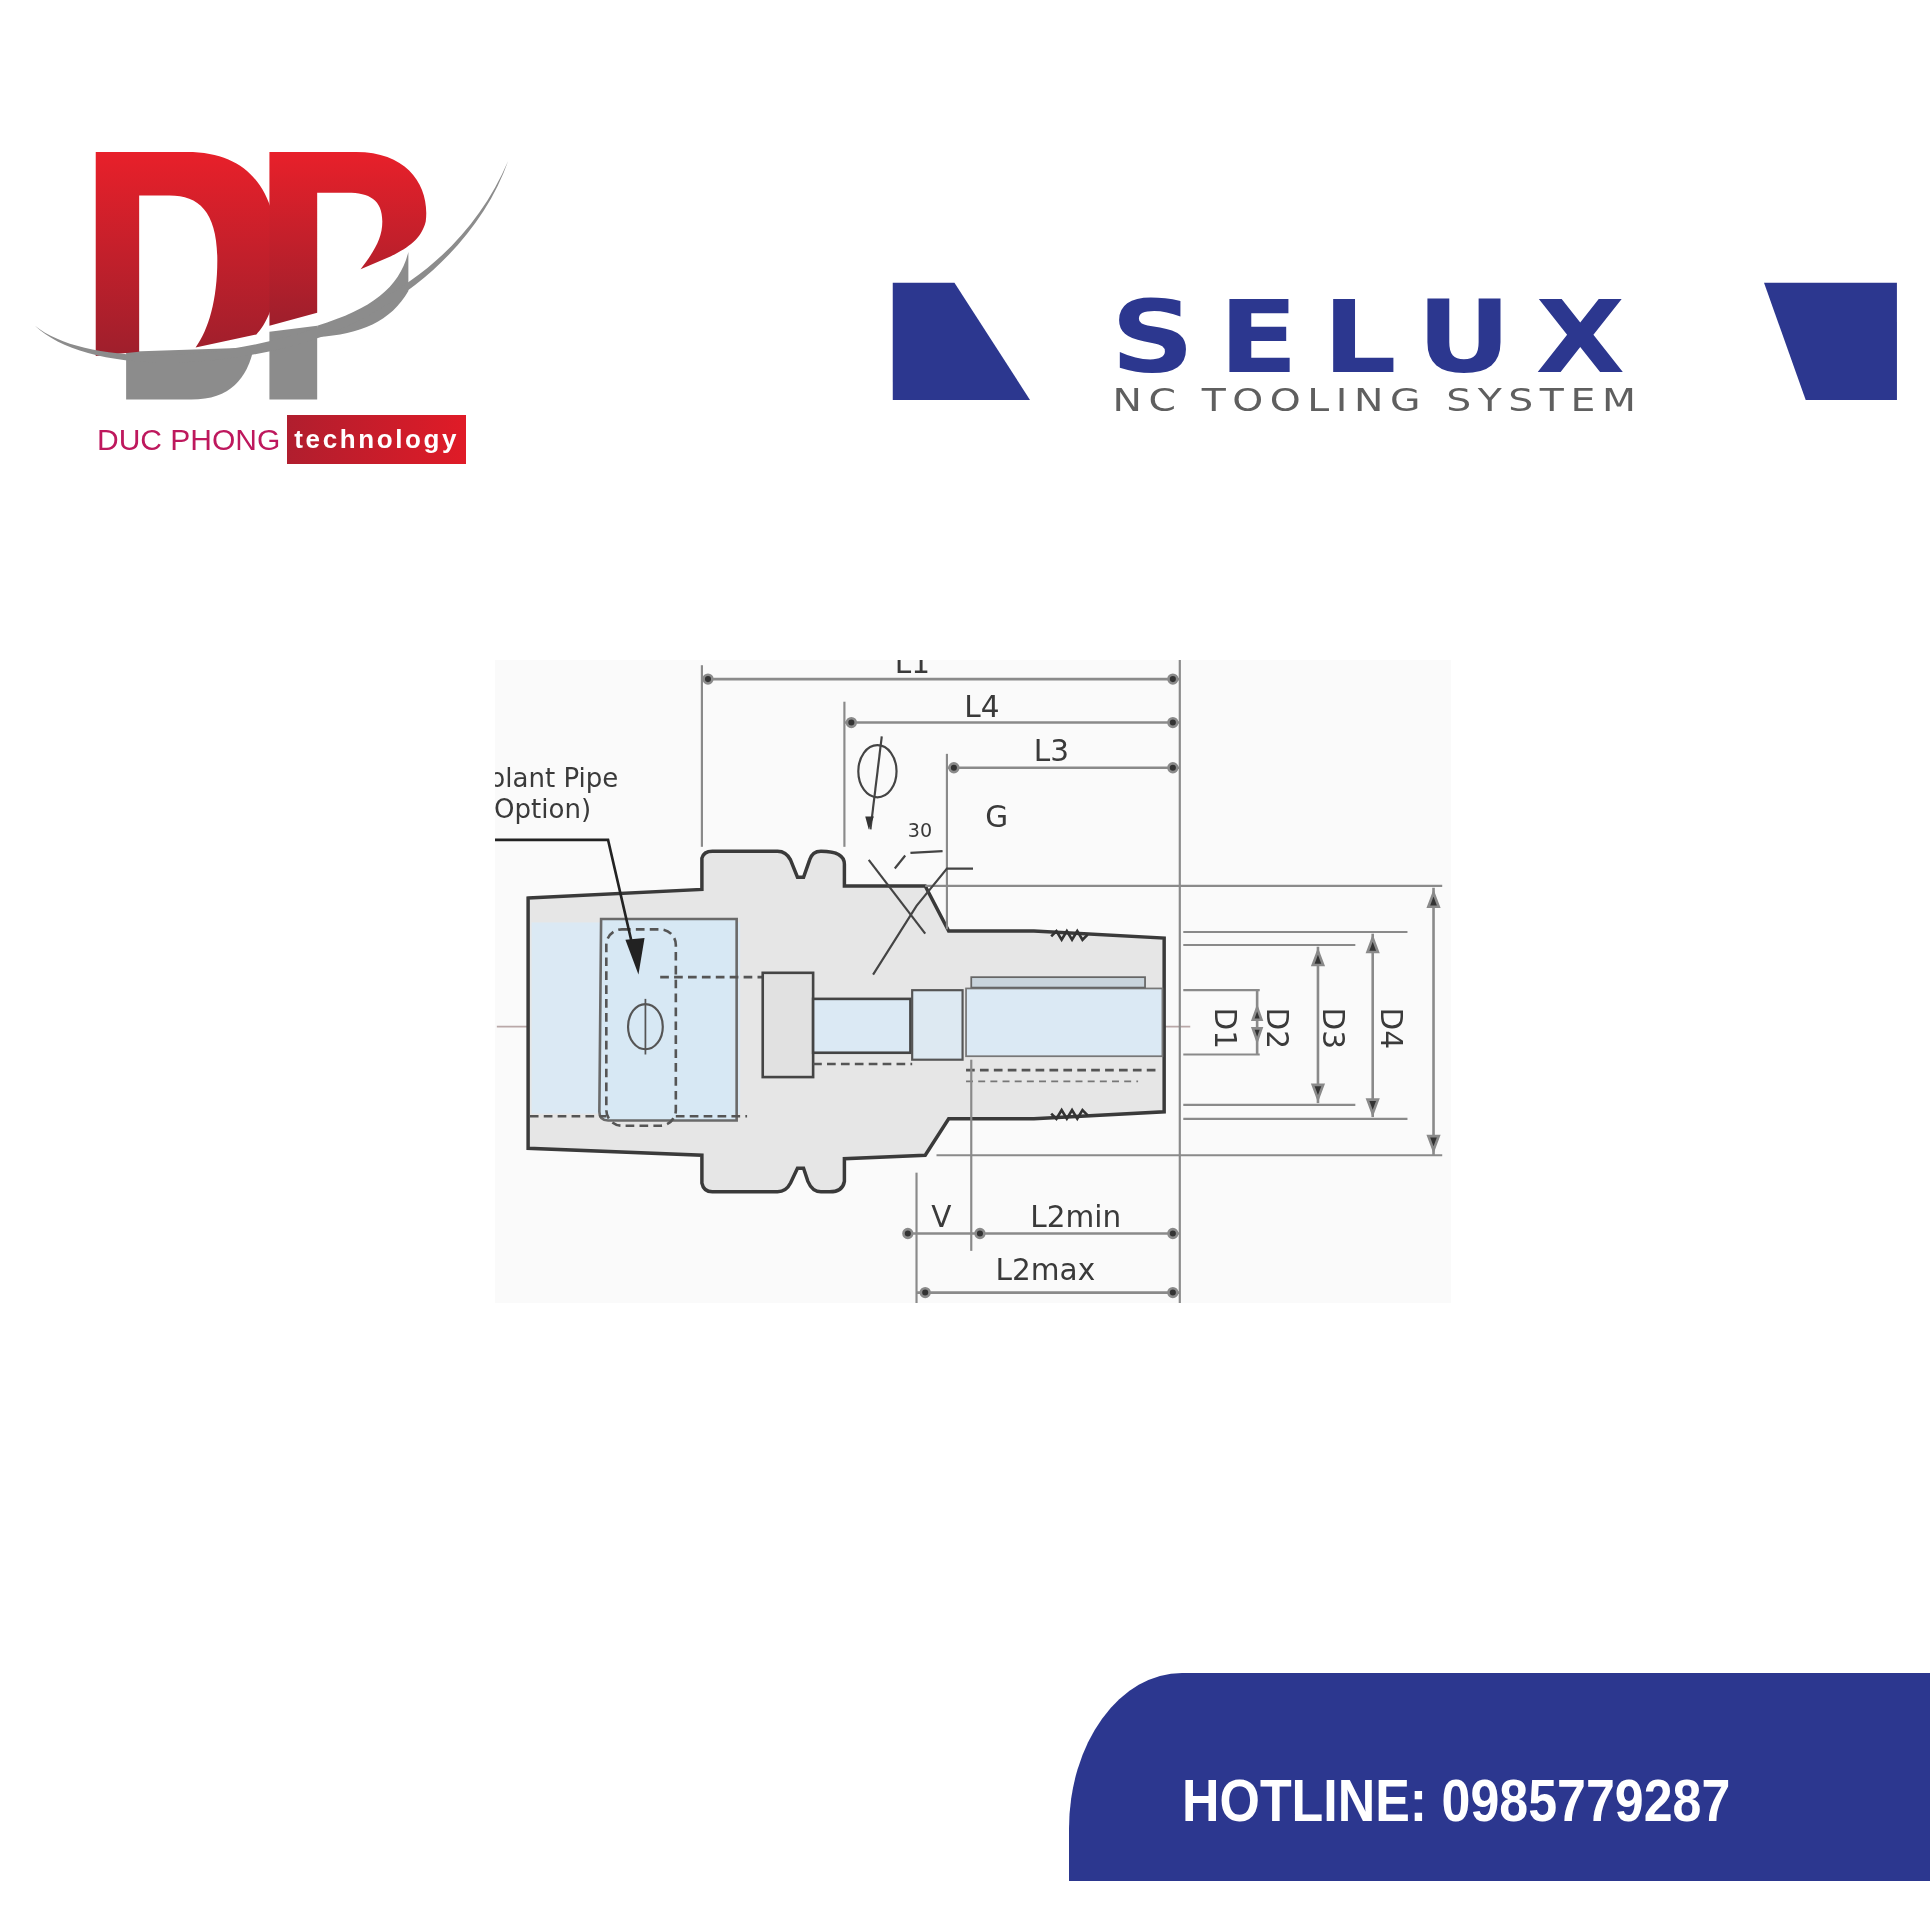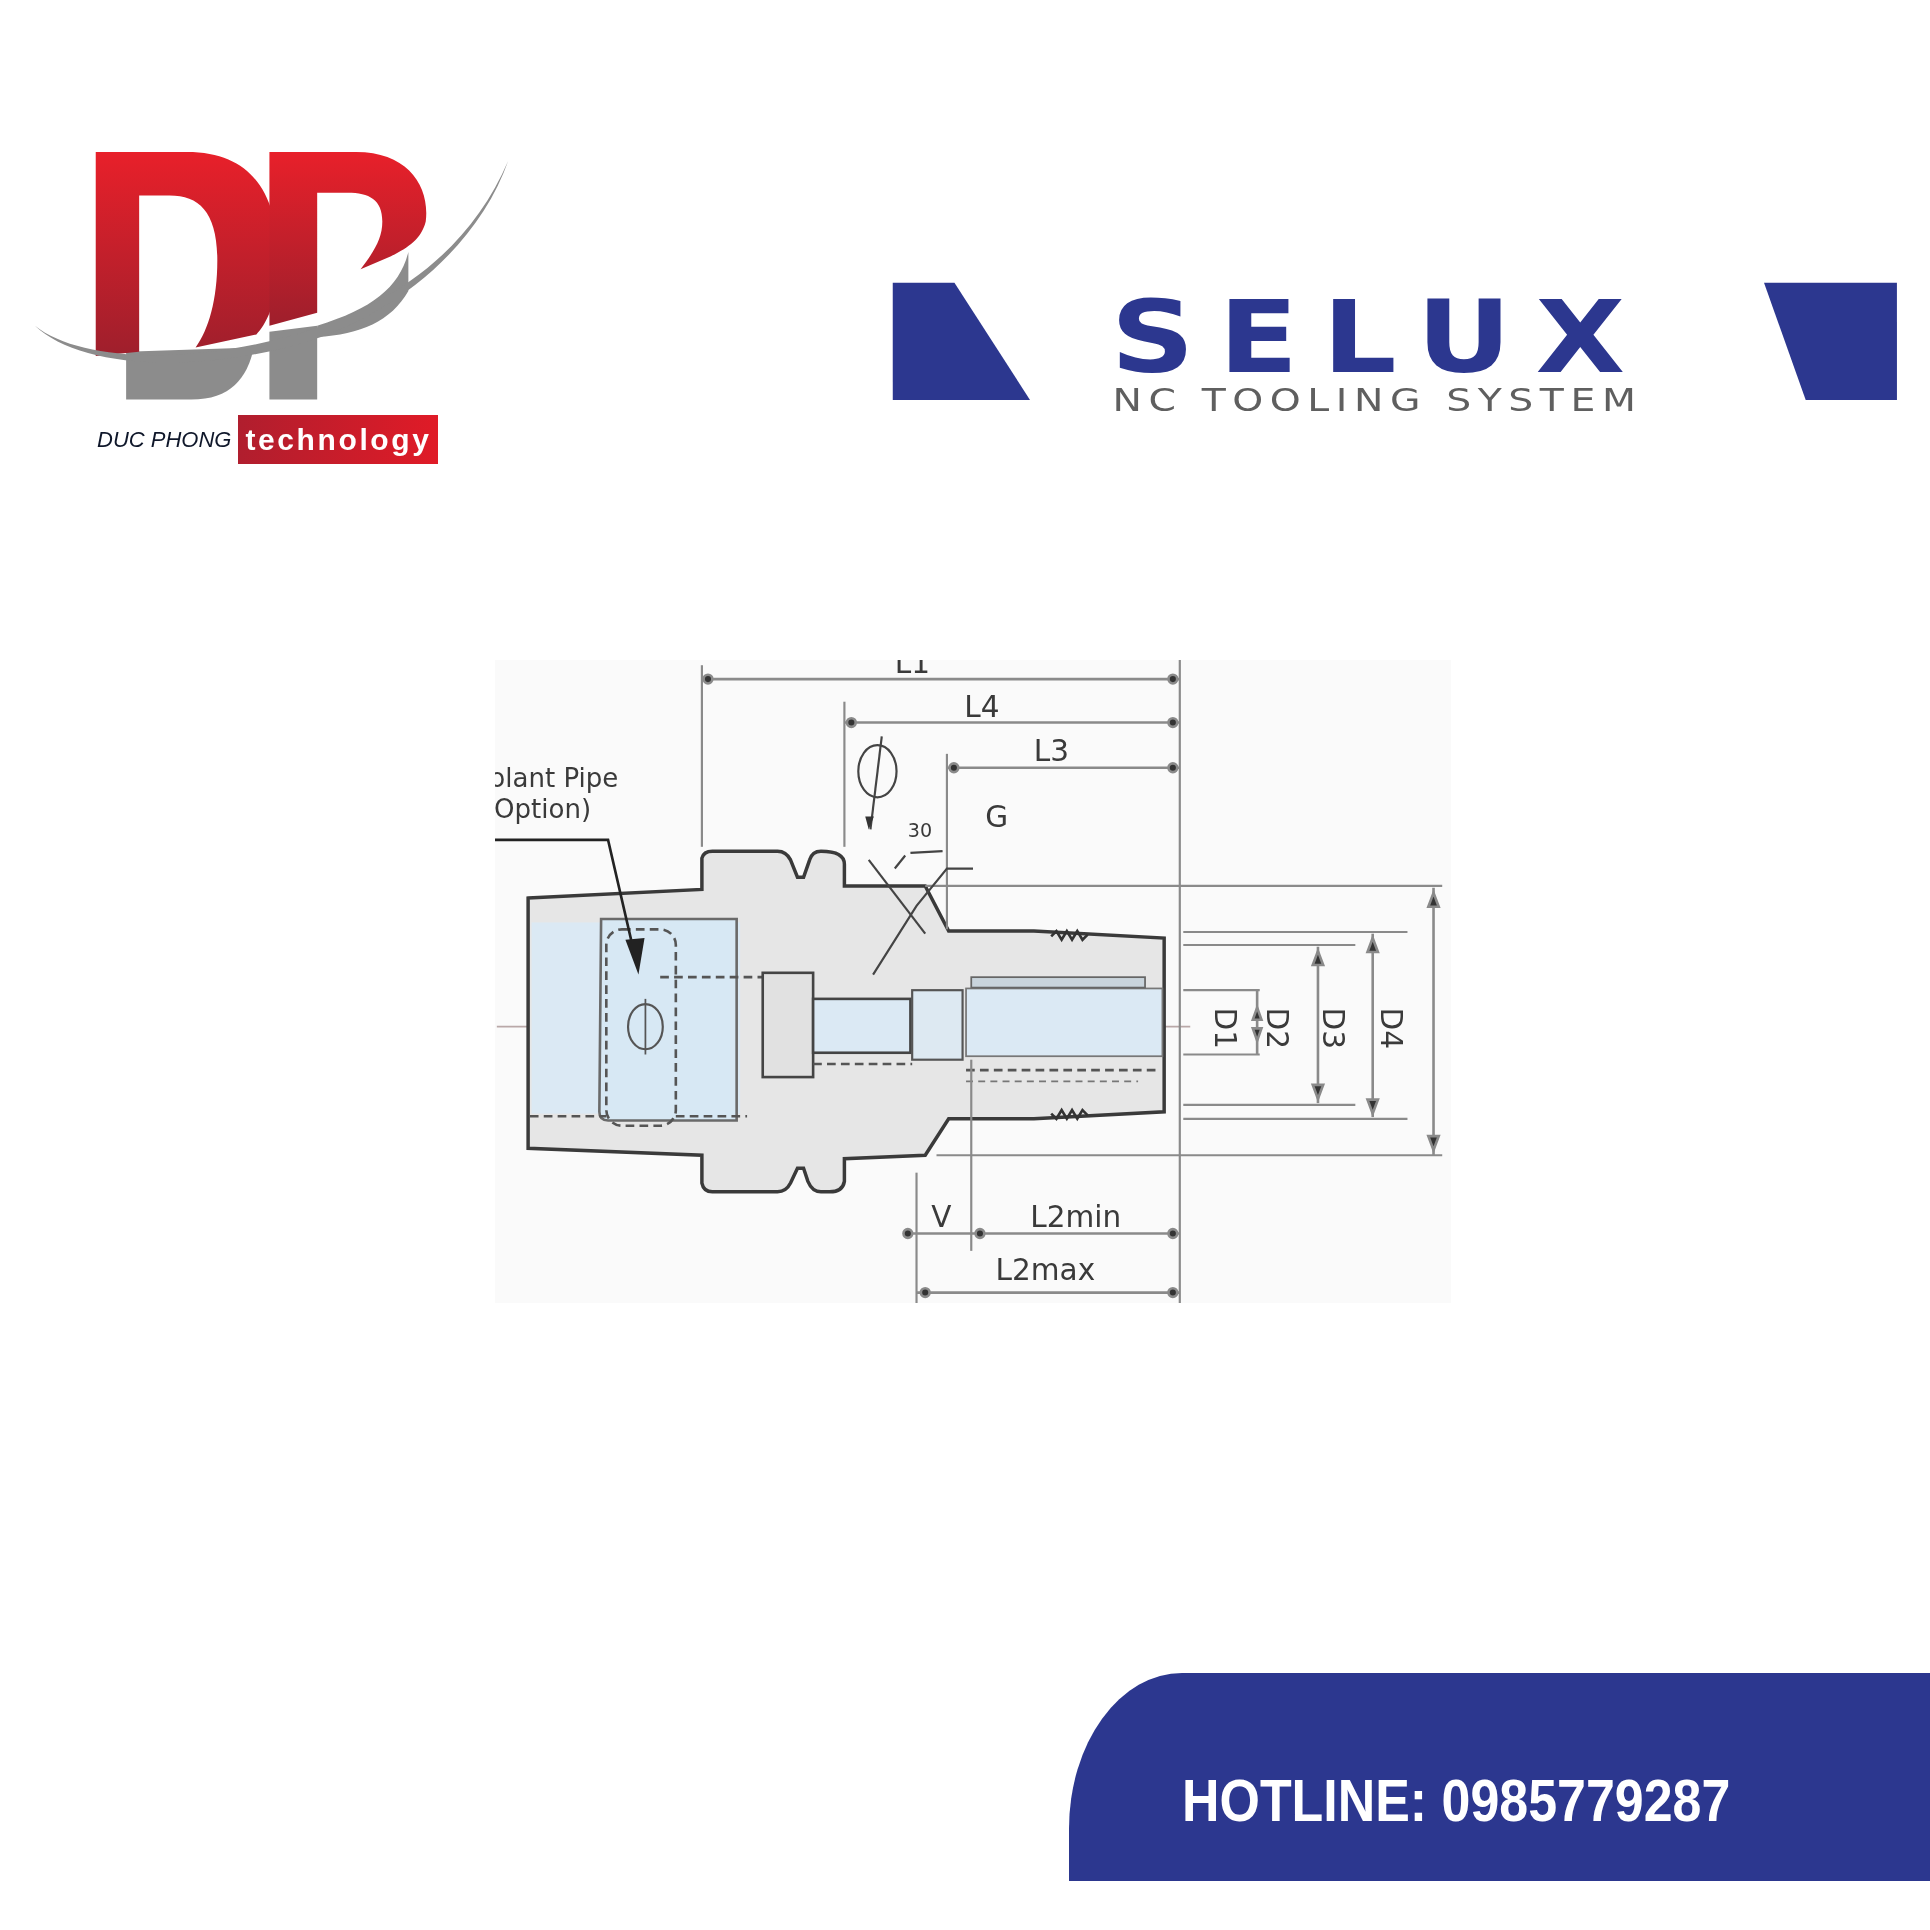--- a/index.html
+++ b/index.html
@@ -3,22 +3,22 @@
 <meta charset="utf-8">
 <style>
   html, body { margin: 0; padding: 0; background: #ffffff; }
   body { width: 1930px; height: 1930px; position: relative; overflow: hidden; font-family: "Liberation Sans", sans-serif; }
   .abs { position: absolute; }
 
   
   #dp-logo { left: 26px; top: 139px; width: 565px; height: 330px; }
   #dp-logo svg { width: 100%; height: 100%; display: block; }
   .dp-sub { position: absolute; left: 97px; top: 415px; display: flex; align-items: center; }
-  .dp-sub .name { font-family: "Liberation Sans", sans-serif; font-size: 22px; color: #0f172a; letter-spacing: 0px; font-weight: 300; font-style: italic; }
-  .dp-sub .badge { margin-left: 7px; background: linear-gradient(90deg, #b01e2e, #e01b27); color: #fff; font-weight: bold; font-size: 30px; letter-spacing: 2.6px; padding: 0 7px; height: 49px; line-height: 49px; }
+  .dp-sub .name { font-family: "Liberation Sans", sans-serif; font-size: 30px; color: #be185d; letter-spacing: 0px; font-weight: 300; }
+  .dp-sub .badge { margin-left: 7px; background: linear-gradient(90deg, #b01e2e, #e01b27); color: #fff; font-weight: bold; font-size: 26px; letter-spacing: 2.6px; padding: 0 7px; height: 49px; line-height: 49px; }
 
   
   #selux-logo { left: 878px; top: 226px; width: 1025px; height: 139px; margin-top: 48px; }
   #selux-logo svg { width: 100%; height: 100%; display: block; }
 
   
   #drawing { left: 495px; top: 660px; width: 956px; height: 643px; }
   #drawing svg { width: 100%; height: 100%; display: block; }
   .dim-text { font-family: "DejaVu Sans", sans-serif; fill: #3a3a3a; }
 

